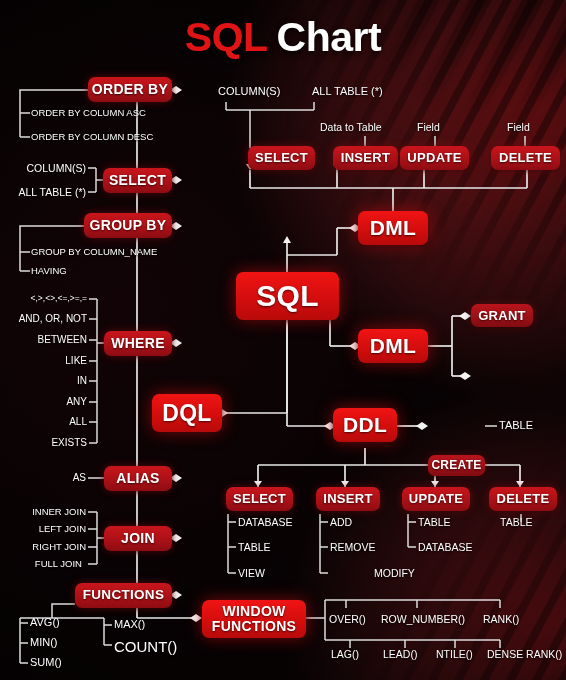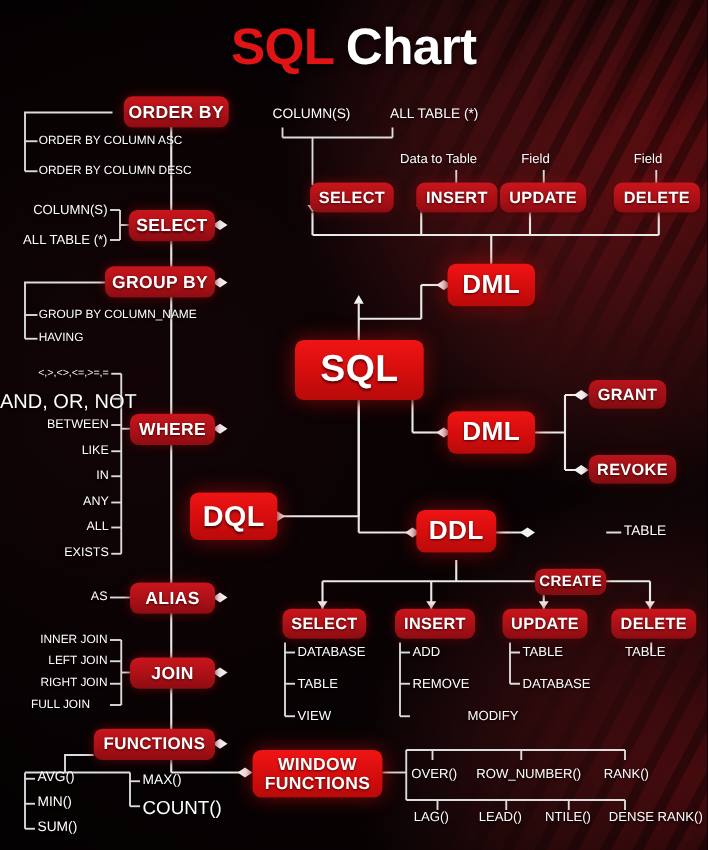--- a/index.html
+++ b/index.html
@@ -234,21 +234,21 @@
     <path class="w2" d="M405 640 L405 648"></path>
     <path class="w2" d="M455 640 L455 648"></path>
     <path class="w2" d="M500 640 L500 648"></path>
   </svg>
 
   <div style="position:absolute;left:0;top:14px;width:566px;text-align:center;
               font-size:41px;font-weight:bold;letter-spacing:-.5px;">
     <span style="color:#e01414;text-shadow:0 2px 6px rgba(0,0,0,.8);">SQL</span><span style="display:inline-block;width:9px;"></span><span style="color:#fff;text-shadow:0 2px 6px rgba(0,0,0,.8);">Chart</span>
   </div>
 
-  <div class="node n-sub" style="left:99px;top:77px;width:84px;height:25px;font-size:14px;">
+  <div class="node n-sub" style="left:88px;top:77px;width:84px;height:25px;font-size:14px;">
     <span>ORDER BY</span>
   </div>
   <div class="leaf" style="left:31px;top:107px;font-size:9.5px;">ORDER BY COLUMN ASC</div>
   <div class="leaf" style="left:31px;top:131px;font-size:9.5px;">ORDER BY COLUMN DESC</div>
 
   <div class="node n-sub" style="left:103px;top:168px;width:69px;height:25px;font-size:14px;">
     <span>SELECT</span>
   </div>
   <div class="leaf r" style="left:0;top:162px;width:86px;font-size:10.5px;">COLUMN(S)</div>
   <div class="leaf r" style="left:0;top:186px;width:86px;font-size:10.5px;">ALL TABLE (*)</div>
@@ -256,21 +256,21 @@
   <div class="node n-sub" style="left:84px;top:213px;width:88px;height:25px;font-size:14px;">
     <span>GROUP BY</span>
   </div>
   <div class="leaf" style="left:31px;top:246px;font-size:9.5px;">GROUP BY COLUMN_NAME</div>
   <div class="leaf" style="left:31px;top:265px;font-size:9.5px;">HAVING</div>
 
   <div class="node n-sub" style="left:104px;top:331px;width:68px;height:25px;font-size:14px;">
     <span>WHERE</span>
   </div>
   <div class="leaf r" style="left:0;top:293px;width:87px;font-size:8.5px;">&lt;,&gt;,&lt;&gt;,&lt;=,&gt;=,=</div>
-  <div class="leaf r" style="left:0;top:313px;width:87px;font-size:16px;">AND, OR, NOT</div>
+  <div class="leaf r" style="left:0;top:313px;width:87px;font-size:10px;">AND, OR, NOT</div>
   <div class="leaf r" style="left:0;top:334px;width:87px;font-size:10px;">BETWEEN</div>
   <div class="leaf r" style="left:0;top:355px;width:87px;font-size:10px;">LIKE</div>
   <div class="leaf r" style="left:0;top:375px;width:87px;font-size:10px;">IN</div>
   <div class="leaf r" style="left:0;top:396px;width:87px;font-size:10px;">ANY</div>
   <div class="leaf r" style="left:0;top:416px;width:87px;font-size:10px;">ALL</div>
   <div class="leaf r" style="left:0;top:437px;width:87px;font-size:10px;">EXISTS</div>
 
   <div class="node n-main" style="left:152px;top:394px;width:70px;height:38px;font-size:23px;">
     <span>DQL</span>
   </div>
@@ -279,21 +279,21 @@
     <span>ALIAS</span>
   </div>
   <div class="leaf r" style="left:0;top:472px;width:86px;font-size:10px;">AS</div>
 
   <div class="node n-sub" style="left:104px;top:526px;width:68px;height:25px;font-size:14px;">
     <span>JOIN</span>
   </div>
   <div class="leaf r" style="left:0;top:506px;width:86px;font-size:9.5px;">INNER JOIN</div>
   <div class="leaf r" style="left:0;top:523px;width:86px;font-size:9.5px;">LEFT JOIN</div>
   <div class="leaf r" style="left:0;top:541px;width:86px;font-size:9.5px;">RIGHT JOIN</div>
-  <div class="leaf r" style="left:0;top:558px;width:72px;font-size:9.5px;">FULL JOIN</div>
+  <div class="leaf r" style="left:0;top:558px;width:82px;font-size:9.5px;">FULL JOIN</div>
 
   <div class="node n-sub" style="left:75px;top:583px;width:97px;height:25px;font-size:13.5px;">
     <span>FUNCTIONS</span>
   </div>
   <div class="leaf" style="left:30px;top:616px;font-size:11px;">AVG()</div>
   <div class="leaf" style="left:30px;top:636px;font-size:11px;">MIN()</div>
   <div class="leaf" style="left:30px;top:656px;font-size:11px;">SUM()</div>
   <div class="leaf" style="left:114px;top:618px;font-size:11px;">MAX()</div>
   <div class="leaf" style="left:114px;top:638px;font-size:15px;">COUNT()</div>
 
@@ -322,23 +322,20 @@
 
   <div class="node n-main" style="left:236px;top:272px;width:103px;height:48px;font-size:30px;">
     <span>SQL</span>
   </div>
 
   <div class="node n-main" style="left:358px;top:329px;width:70px;height:34px;font-size:21px;">
     <span>DML</span>
   </div>
   <div class="node n-sm" style="left:471px;top:304px;width:62px;height:23px;font-size:13px;">
     <span>GRANT</span>
-  </div>
-  <div class="node n-sm" style="left:471px;top:364px;width:70px;height:23px;font-size:13px;">
-    <span>REVOKE</span>
   </div>
 
   <div class="node n-main" style="left:333px;top:408px;width:64px;height:34px;font-size:21px;">
     <span>DDL</span>
   </div>
   <div class="node n-sm" style="left:428px;top:415px;width:57px;height:21px;font-size:12px;margin-top:40px;">
     <span>CREATE</span>
   </div>
   <div class="leaf" style="left:499px;top:419px;font-size:11px;">TABLE</div>
 

